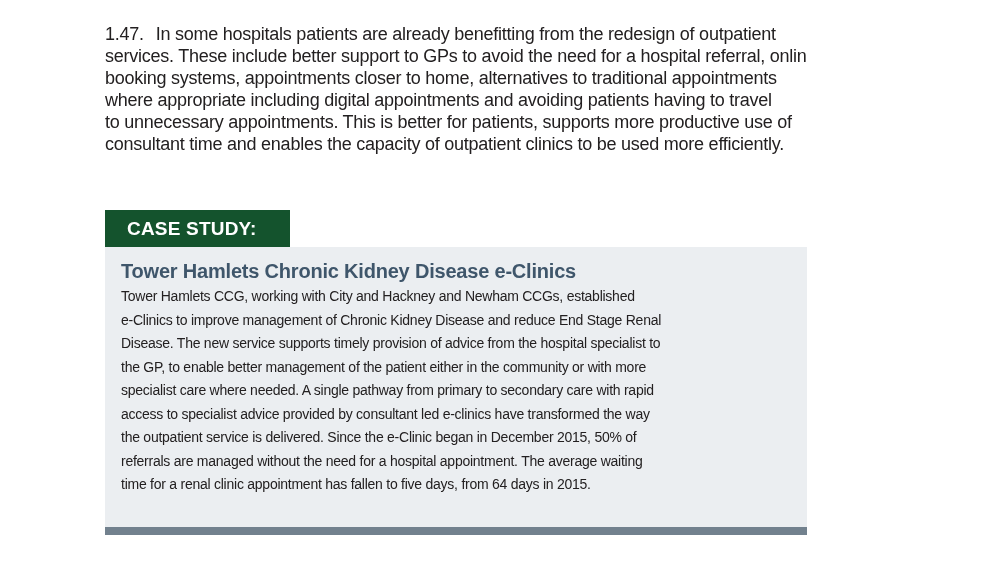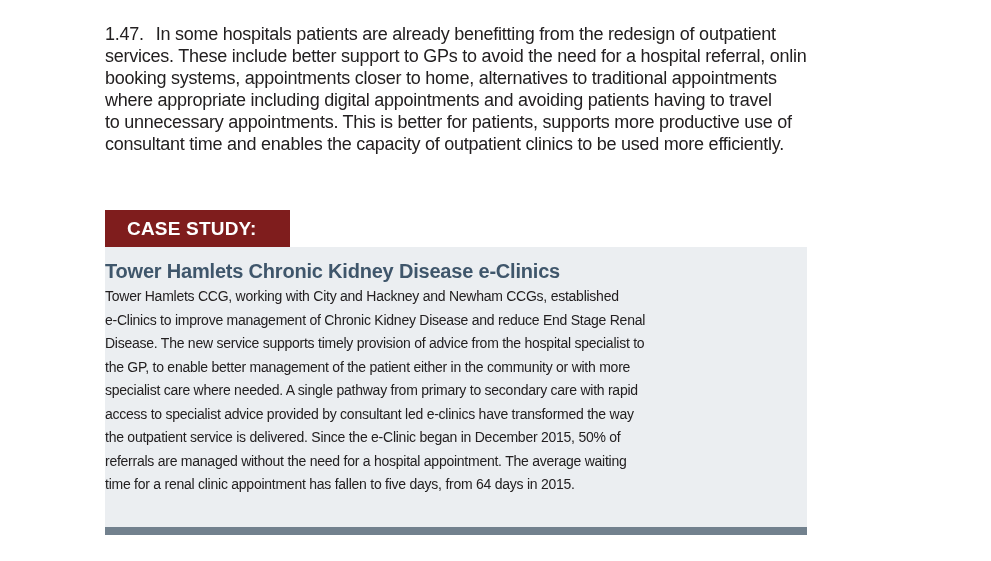--- a/index.html
+++ b/index.html
@@ -29,41 +29,41 @@
   }
   .para-num {
     margin-right: 12px;
   }
   .cs-banner {
     position: absolute;
     left: 105px;
     top: 210px;
     width: 185px;
     height: 37px;
-    background: #7f1d1d;
+    background: #14532d;
     display: flex;
     align-items: center;
     box-sizing: border-box;
     padding-left: 22px;
   }
   .cs-banner-label {
     color: #ffffff;
     font-size: 19px;
     font-weight: bold;
     letter-spacing: 0.2px;
   }
   .cs-box {
     position: absolute;
     left: 105px;
     top: 247px;
     width: 812px;
     height: 280px;
     background: #ebeef1;
     box-sizing: border-box;
-    padding: 11px 12px 0 0;
+    padding: 11px 12px 0 16px;
   }
   .cs-title {
     margin: 0 0 1px 0;
     font-size: 20px;
     line-height: 26px;
     font-weight: bold;
     color: #3f566b;
     letter-spacing: -0.2px;
   }
   .cs-body {

